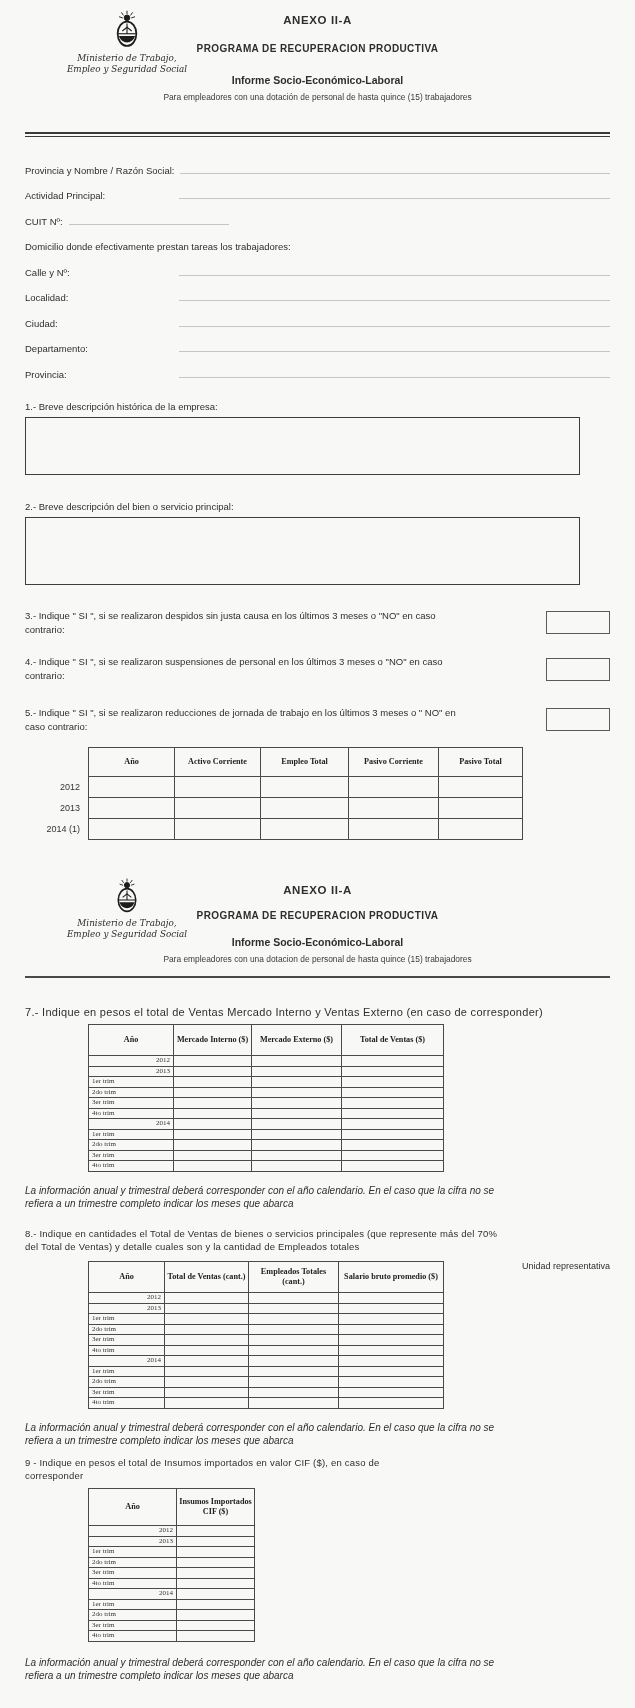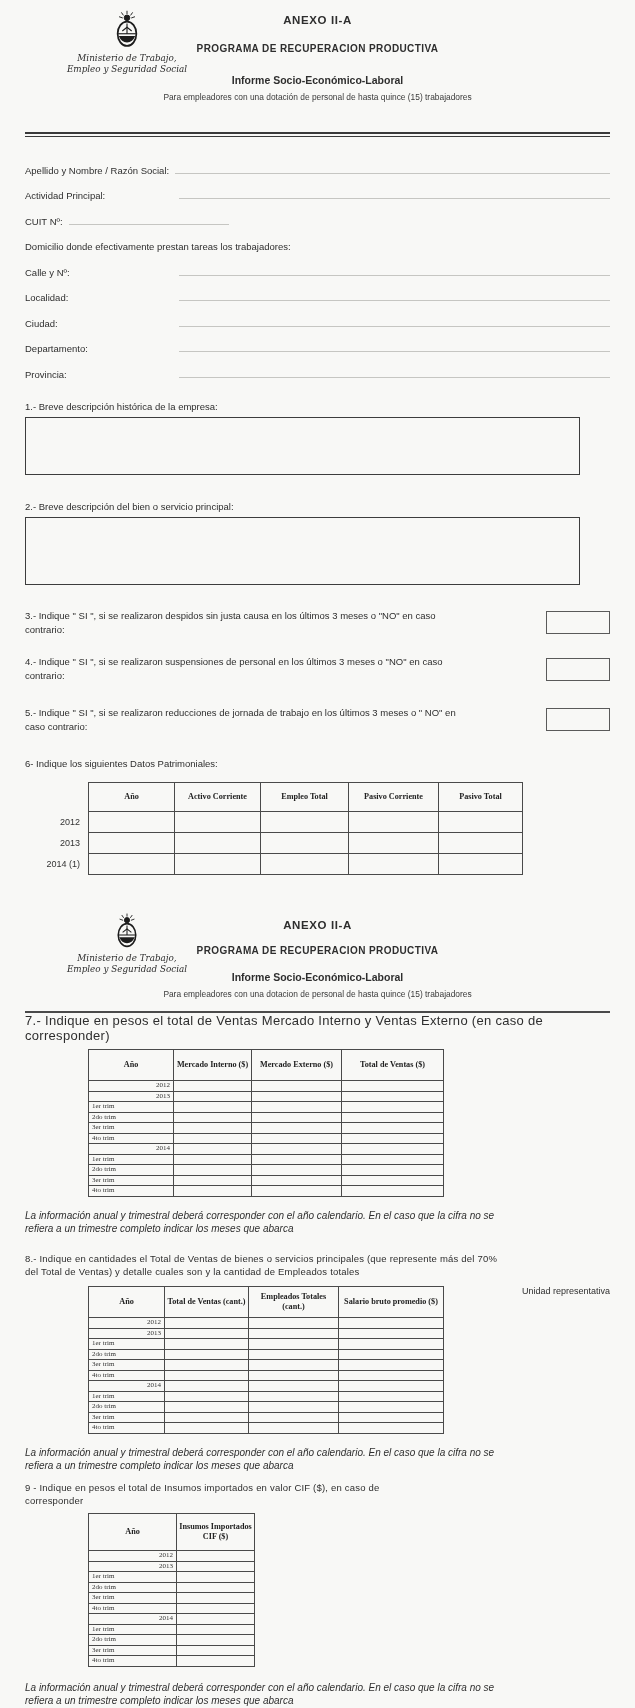--- a/index.html
+++ b/index.html
@@ -62,21 +62,21 @@
   .t6labels div{height:21px; line-height:21px;}
 
   .note{font-style:italic; font-size:10px; line-height:1.35; width:470px; color:#2f2f2f;}
   .q8wrap{position:relative;}
   .sidenote{position:absolute; right:0; top:34px; font-size:9px; color:#2f2f2f;}
 
   .mt20{margin-top:20px;} .mt26{margin-top:26px;} .mt24{margin-top:24px;}
   .mt14{margin-top:14px;} .mt12{margin-top:12px;} .mt8{margin-top:8px;}
   .mt6{margin-top:6px;}
   .q3{margin-top:24px;} .q4{margin-top:18px;} .q5{margin-top:22px;}
-  .q7t{font-size:13px; margin-top:0; letter-spacing:.3px;}
+  .q7t{font-size:11px; margin-top:28px; letter-spacing:.3px;}
   .q89t{font-size:9.5px; line-height:1.4; letter-spacing:.2px;}
   .q8t{width:480px; margin-top:16px;}
   .q9t{width:390px; margin-top:8px;}
   .pagegap{height:34px;}
 </style>
 </head>
 <body>
 
 <div class="page">
 
@@ -104,21 +104,21 @@
     </div>
     <div class="annex">ANEXO II-A</div>
     <div class="program">PROGRAMA DE RECUPERACION PRODUCTIVA</div>
     <div class="report">Informe Socio-Económico-Laboral</div>
     <div class="subtitle">Para empleadores con una dotación de personal de hasta quince (15) trabajadores</div>
   </div>
   <div class="rule-double"></div>
 
   <div class="fields">
     <div class="frow">
-      <span class="flabel wideLabel">Apellido y Nombre / Razón Social:</span>
+      <span class="flabel wideLabel">Provincia y Nombre / Razón Social:</span>
       <span class="fline"></span>
     </div>
     <div class="frow">
       <span class="flabel">Actividad Principal:</span>
       <span class="fline"></span>
     </div>
     <div class="frow">
       <span class="flabel wideLabel">CUIT Nº:</span>
       <span class="fline short"></span>
     </div>
@@ -163,21 +163,20 @@
   </div>
   <div class="qyn q4">
     <div class="qtext">4.- Indique " SI ", si se realizaron suspensiones de personal en los últimos 3 meses o "NO" en caso contrario:</div>
     <div class="ansbox"></div>
   </div>
   <div class="qyn q5">
     <div class="qtext">5.- Indique " SI ", si se realizaron reducciones de jornada de trabajo en los últimos 3 meses o " NO" en caso contrario:</div>
     <div class="ansbox"></div>
   </div>
 
-  <div class="qlabel mt24">6- Indique los siguientes Datos Patrimoniales:</div>
   <div class="t6wrap">
     <div class="t6labels">
       <div>2012</div>
       <div>2013</div>
       <div>2014 (1)</div>
     </div>
     <table class="doc t6" style="width: 434px;">
         <colgroup>
           <col style="width: 86px;">
           <col style="width: 86px;">

